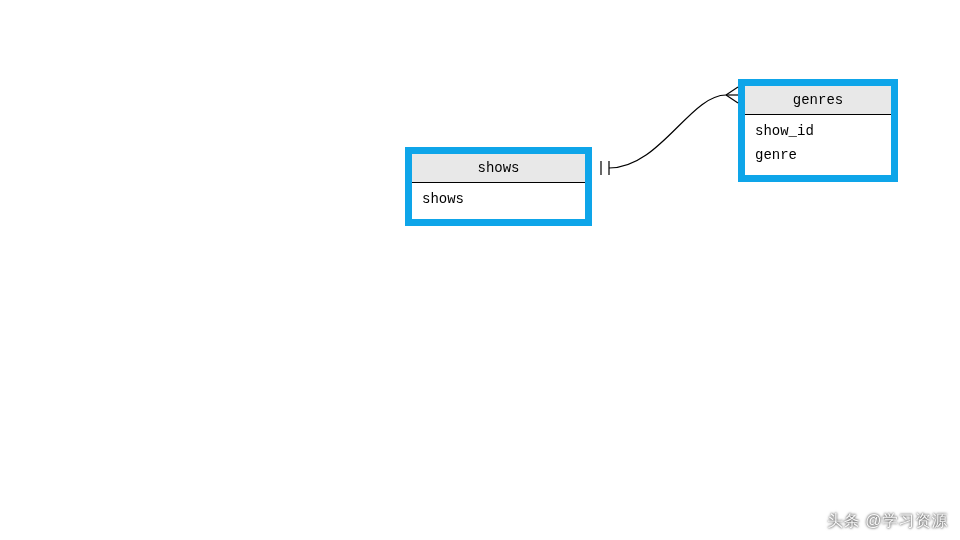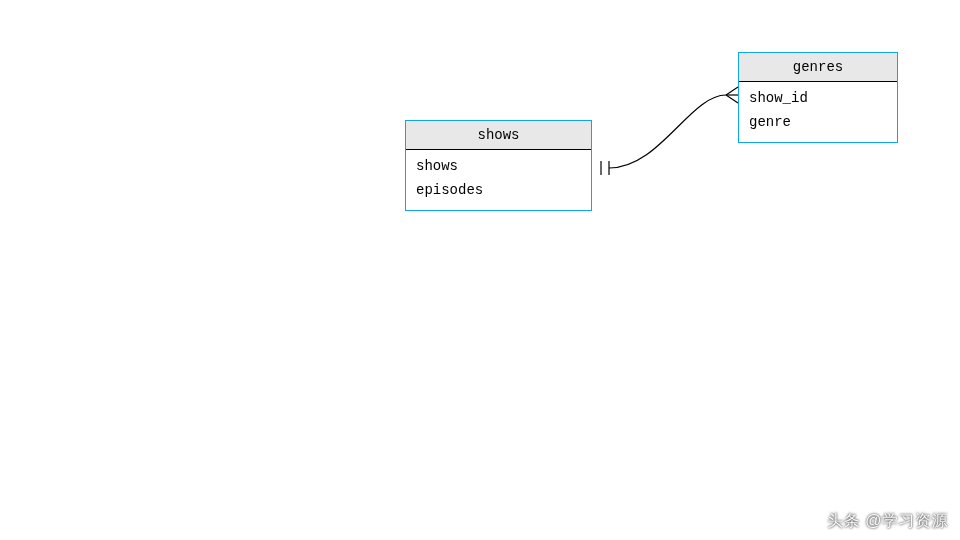--- a/index.html
+++ b/index.html
@@ -9,22 +9,23 @@
     height: 540px;
     background: #ffffff;
     font-family: "Courier New", Courier, monospace;
     font-size: 14px;
     color: #000;
     position: relative;
     overflow: hidden;
   }
   .entity {
     position: absolute;
-    border: 1px solid #0ea5e9;
+    border: 7px solid #0ea5e9;
     background: #fff;
+    margin-top: 27px;
   }
   .entity-header {
     background: #e8e8e8;
     border-bottom: 1px solid #000;
     text-align: center;
     padding: 6px 8px;
     font-family: "Courier New", Courier, monospace;
     font-size: 14px;
   }
   .entity-body {
@@ -54,21 +55,20 @@
     text-align: right;
   }
 </style>
 </head>
 <body>
 
 <div class="entity" style="left:405px; top:120px; width:187px;">
   <div class="entity-header">shows</div>
   <div class="entity-body">
     <div class="field">shows</div>
-    <div class="field">episodes</div>
   </div>
 </div>
 
 <div class="entity" style="left:738px; top:52px; width:160px;">
   <div class="entity-header">genres</div>
   <div class="entity-body">
     <div class="field">show_id</div>
     <div class="field">genre</div>
   </div>
 </div>

